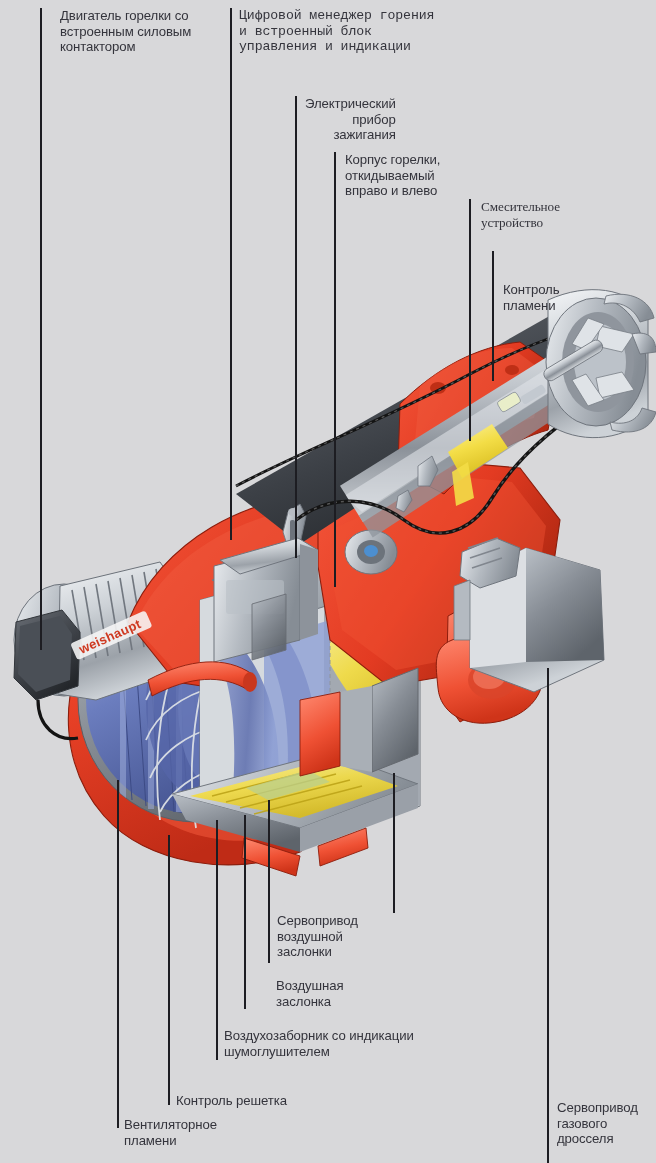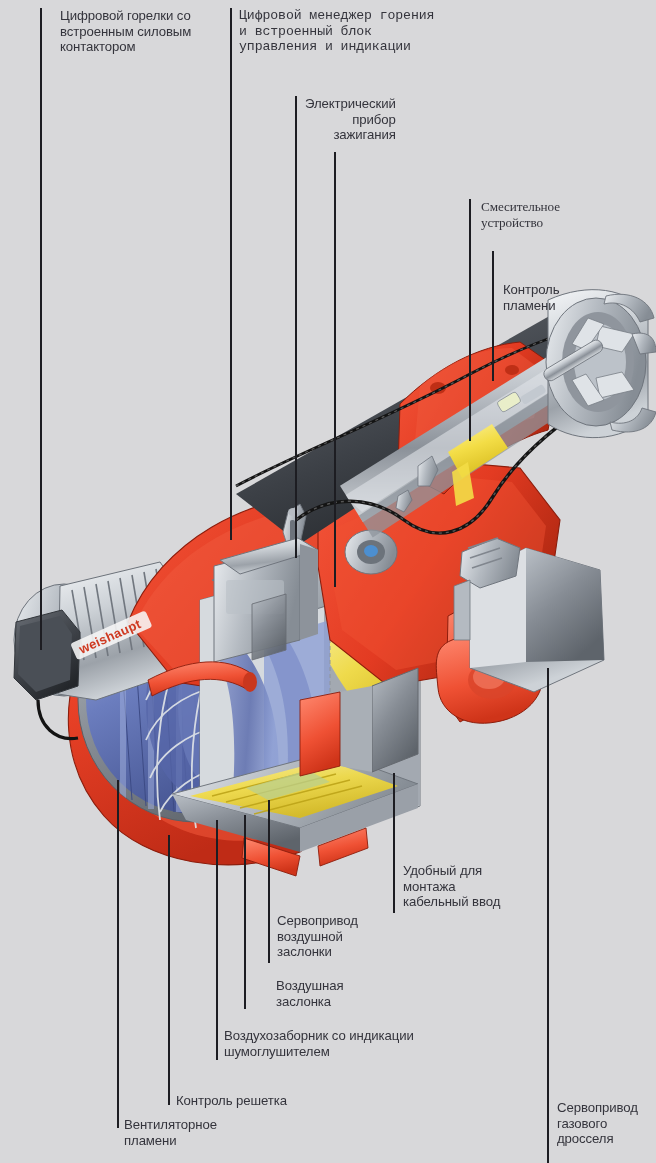--- a/index.html
+++ b/index.html
@@ -383,36 +383,36 @@
   <div class="leader" style="left:469px; top:199px; height:242px;"></div>
   <div class="leader" style="left:492px; top:251px; height:130px;"></div>
   <div class="leader" style="left:393px; top:773px; height:140px;"></div>
   <div class="leader" style="left:268px; top:800px; height:163px;"></div>
   <div class="leader" style="left:244px; top:815px; height:194px;"></div>
   <div class="leader" style="left:216px; top:820px; height:240px;"></div>
   <div class="leader" style="left:168px; top:835px; height:270px;"></div>
   <div class="leader" style="left:117px; top:780px; height:348px;"></div>
   <div class="leader" style="left:547px; top:668px; height:495px;"></div>
 
-  <div class="callout" style="left:60px; top:8px;">Цифровой горелки со
+  <div class="callout" style="left:60px; top:8px;">Двигатель горелки со
 встроенным силовым
 контактором</div>
   <div class="callout" style="left:239px; top:8px;font-family:Liberation Mono, monospace;">Цифровой менеджер горения
 и встроенный блок
 управления и индикации</div>
   <div class="callout" style="left:305px; top:96px;text-align:right;">Электрический
 прибор
 зажигания</div>
+  <div class="callout" style="left:345px; top:152px;">Корпус горелки,
+откидываемый
+вправо и влево</div>
   <div class="callout" style="left:481px; top:199px;font-family:Liberation Serif, serif;">Смесительное
 устройство</div>
   <div class="callout" style="left:503px; top:251px;margin-top:31px;">Контроль
 пламени</div>
-  <div class="callout" style="left:403px; top:863px;">Удобный для
-монтажа
-кабельный ввод</div>
   <div class="callout" style="left:277px; top:913px;">Сервопривод
 воздушной
 заслонки</div>
   <div class="callout" style="left:252px; top:978px;margin-left:24px;">Воздушная
 заслонка</div>
   <div class="callout" style="left:224px; top:1028px;">Воздухозаборник со индикации
 шумоглушителем</div>
   <div class="callout" style="left:176px; top:1093px;">Контроль решетка</div>
   <div class="callout" style="left:124px; top:1117px;">Вентиляторное
 пламени</div>

